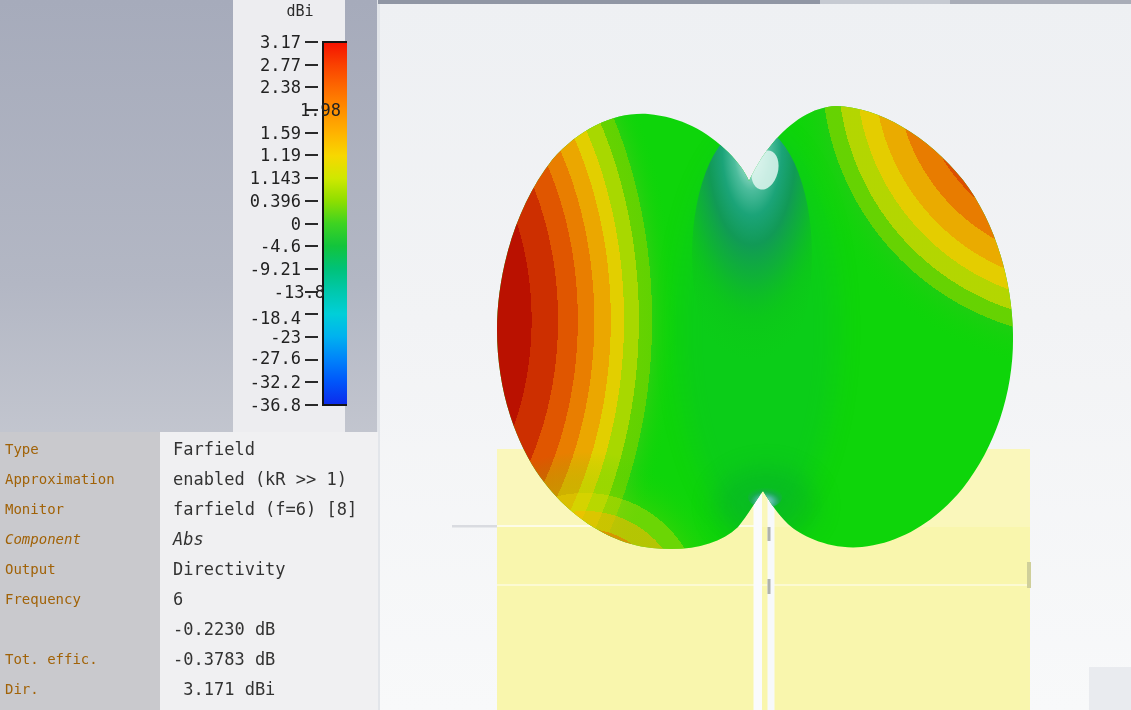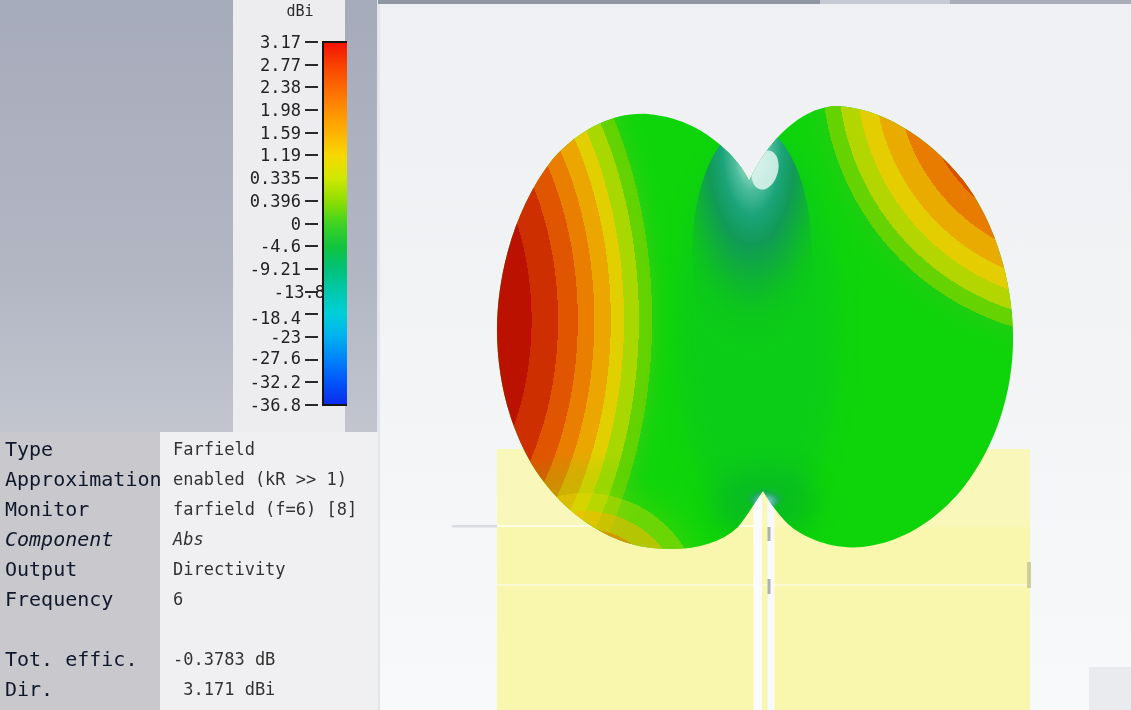--- a/index.html
+++ b/index.html
@@ -40,22 +40,22 @@
   .cb-label{
     position:absolute;left:0;width:68px;text-align:right;
     font-size:17px;line-height:18px;color:#222;white-space:pre;
   }
   
   .info-panel{position:absolute;left:0;top:432px;width:378px;height:278px;}
   .info-col-labels{position:absolute;left:0;top:0;width:160px;height:278px;background:#c9c9cd;}
   .info-col-values{position:absolute;left:160px;top:0;width:218px;height:278px;background:#f0f0f2;}
   .info-row{position:absolute;left:0;width:378px;height:30px;}
   .info-label{
-    position:absolute;left:5px;top:0;width:150px;font-size:20px;line-height:30px;
-    color:#0f172a;white-space:pre;
+    position:absolute;left:5px;top:0;width:150px;font-size:14px;line-height:30px;
+    color:#a16207;white-space:pre;
   }
   .info-value{
     position:absolute;left:173px;top:0;width:205px;font-size:17px;line-height:30px;
     color:#333;white-space:pre;
   }
 </style>
 </head>
 <body>
 
 <div id="stage">
@@ -194,27 +194,27 @@
     <div class="colorbar-title">dBi</div>
     <div class="cb-bar" id="cb-bar" style="background: linear-gradient(rgb(245, 19, 0) 0%, rgb(250, 66, 0) 6.25%, rgb(253, 106, 0) 12.5%, rgb(255, 144, 0) 18.75%, rgb(255, 179, 0) 25%, rgb(247, 216, 0) 31.25%, rgb(207, 232, 0) 37.5%, rgb(142, 222, 0) 43.75%, rgb(62, 211, 33) 50%, rgb(18, 196, 60) 56.25%, rgb(0, 194, 120) 62.5%, rgb(0, 200, 172) 68.75%, rgb(0, 207, 216) 75%, rgb(0, 178, 239) 81.25%, rgb(0, 132, 250) 87.5%, rgb(0, 86, 250) 93.75%, rgb(12, 44, 236) 100%);"></div>
     <div id="cb-ticks">
         <div class="cb-tick" style="top: 41px;"></div>
         <div class="cb-label" style="top: 33px;">3.17</div>
         <div class="cb-tick" style="top: 63.6875px;"></div>
         <div class="cb-label" style="top: 55.6875px;">2.77</div>
         <div class="cb-tick" style="top: 86.375px;"></div>
         <div class="cb-label" style="top: 78.375px;">2.38</div>
         <div class="cb-tick" style="top: 109.062px;"></div>
-        <div class="cb-label" style="top: 101.062px;">1.98</div>
+        <div class="cb-label" style="top: 101.062px; padding-left: 40px;">1.98</div>
         <div class="cb-tick" style="top: 131.75px;"></div>
         <div class="cb-label" style="top: 123.75px;">1.59</div>
         <div class="cb-tick" style="top: 154.438px;"></div>
         <div class="cb-label" style="top: 146.438px;">1.19</div>
         <div class="cb-tick" style="top: 177.125px;"></div>
-        <div class="cb-label" style="top: 169.125px;">0.335</div>
+        <div class="cb-label" style="top: 169.125px;">1.143</div>
         <div class="cb-tick" style="top: 199.812px;"></div>
         <div class="cb-label" style="top: 191.812px;">0.396</div>
         <div class="cb-tick" style="top: 222.5px;"></div>
         <div class="cb-label" style="top: 214.5px;">0</div>
         <div class="cb-tick" style="top: 245.188px;"></div>
         <div class="cb-label" style="top: 237.188px;">-4.6</div>
         <div class="cb-tick" style="top: 267.875px;"></div>
         <div class="cb-label" style="top: 259.875px;">-9.21</div>
         <div class="cb-tick" style="top: 290.562px;"></div>
         <div class="cb-label" style="top: 282.562px; padding-left: 24px;">-13.8</div>
@@ -253,20 +253,21 @@
         </div>
         <div class="info-row" style="top: 122px;">
           <div class="info-label">Output</div>
           <div class="info-value">Directivity</div>
         </div>
         <div class="info-row" style="top: 152px;">
           <div class="info-label">Frequency</div>
           <div class="info-value">6</div>
         </div>
         <div class="info-row" style="top: 182px;">
+          <div class="info-value">-0.2230 dB</div>
         </div>
         <div class="info-row" style="top: 212px;">
           <div class="info-label">Tot. effic.</div>
           <div class="info-value">-0.3783 dB</div>
         </div>
         <div class="info-row" style="top: 242px;">
           <div class="info-label">Dir.</div>
           <div class="info-value"> 3.171 dBi</div>
         </div>
       </div>

